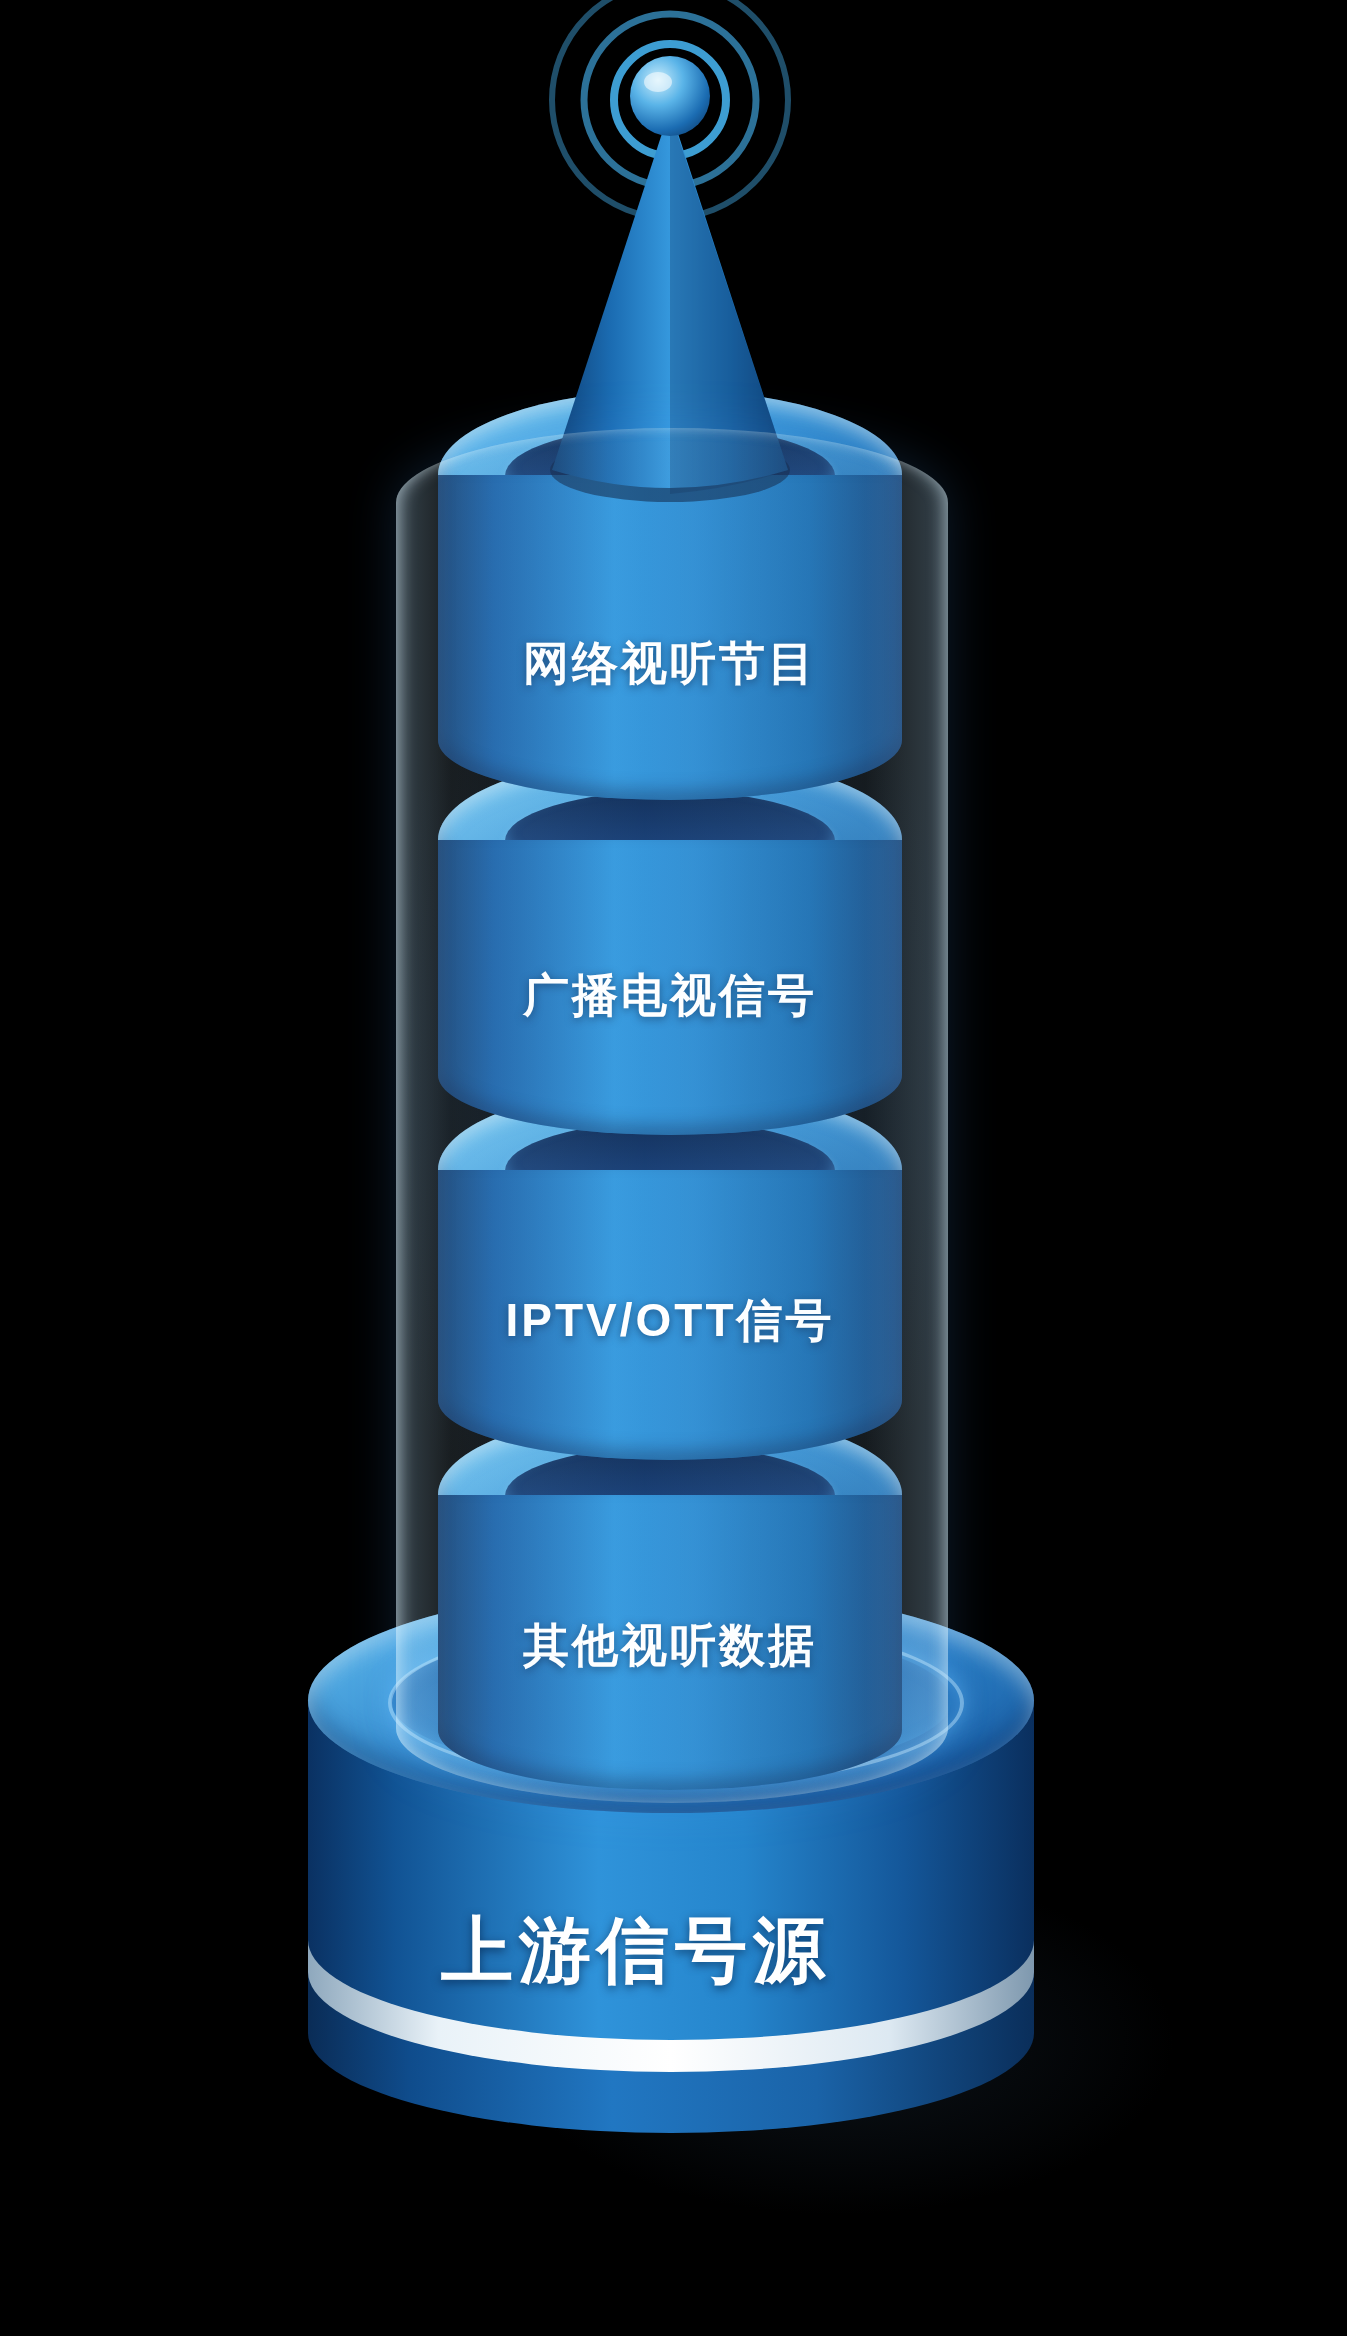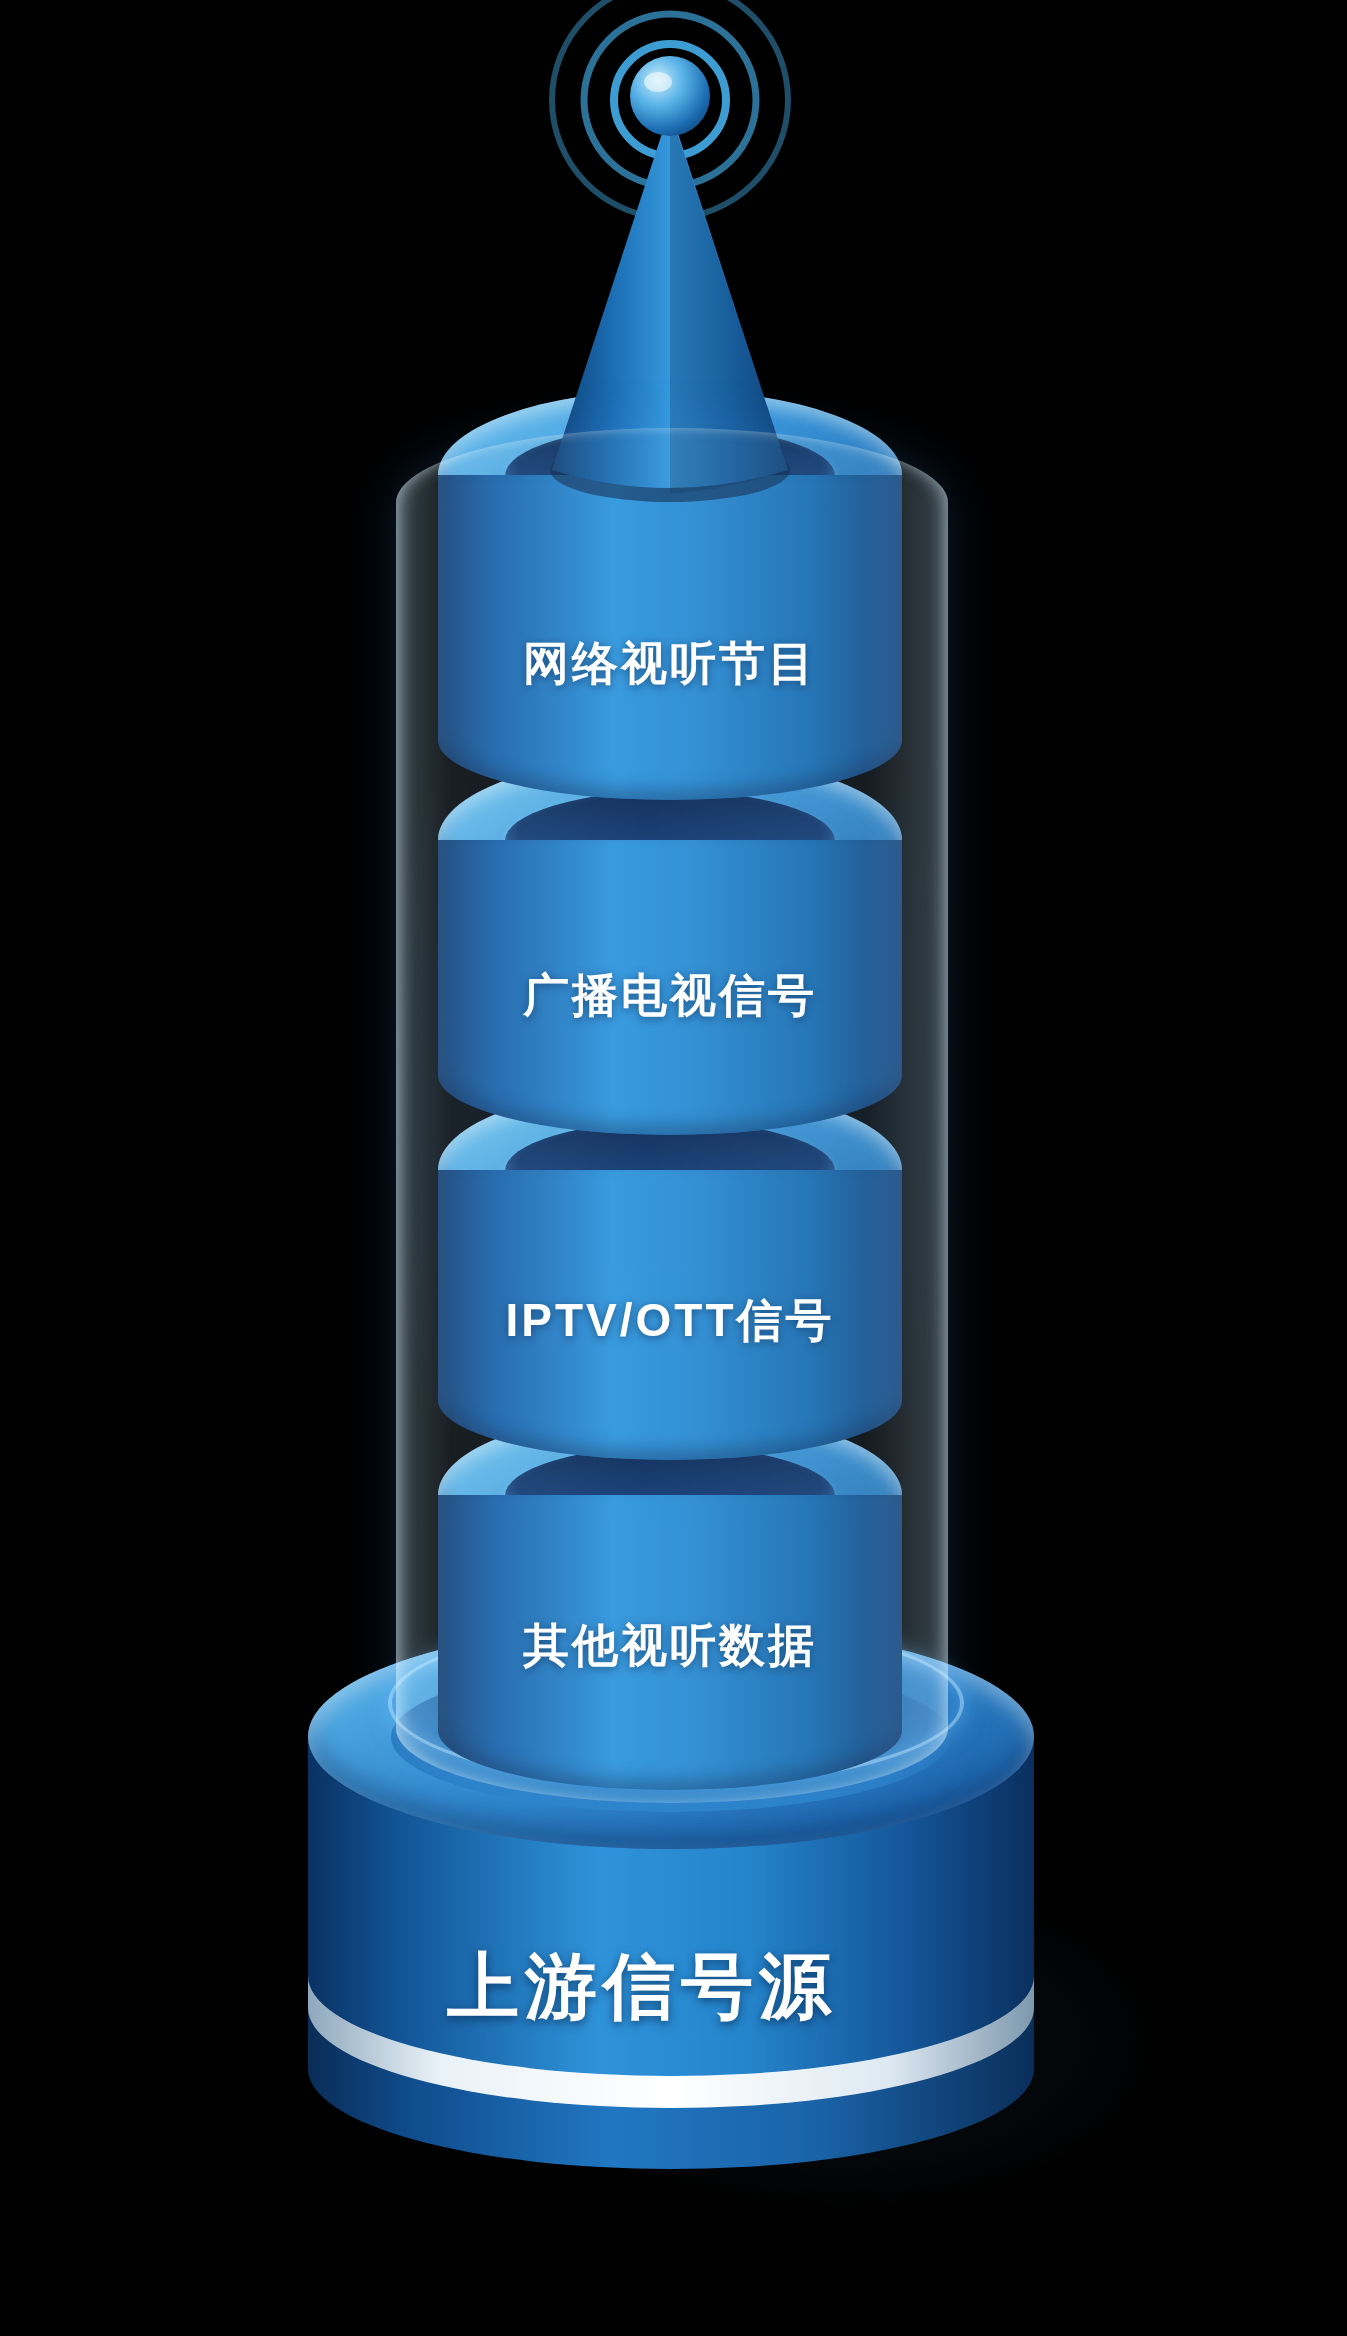--- a/index.html
+++ b/index.html
@@ -7,21 +7,21 @@
     position:relative;width:1347px;height:2336px;background:#000;overflow:hidden;
     font-family:"Liberation Sans","DejaVu Sans",sans-serif;
   }
   
   .ambient-glow{position:absolute;left:250px;top:250px;width:840px;height:1700px;z-index:1;
     background:radial-gradient(ellipse 50% 50% at 50% 50%, rgba(30,110,200,.22), rgba(0,0,0,0) 70%);}
   .floor-shade{position:absolute;left:500px;top:1800px;width:847px;height:536px;z-index:0;
     background:radial-gradient(ellipse 55% 45% at 40% 45%, rgba(45,70,95,.28), rgba(0,0,0,0) 72%);}
 
   
-  .pedestal{position:absolute;left:308px;top:1624px;width:656px;height:548px;z-index:5;padding-left:12px;}
+  .pedestal{position:absolute;left:308px;top:1588px;width:656px;height:548px;z-index:5;}
   .ped-lip{position:absolute;left:0;top:112px;width:726px;height:433px;z-index:1;
     background:linear-gradient(90deg,#0a2c56 0%,#0f4c8c 14%,#2177c2 42%,#1a63a8 70%,#0a2e5a 100%);
     border-radius:0 0 363px 363px / 0 0 100px 100px;}
   .ped-white{position:absolute;left:0;top:112px;width:726px;height:372px;z-index:2;
     background:linear-gradient(90deg,#8ea8bd 0%,#e9f2f8 18%,#ffffff 50%,#dde9f2 80%,#7e98ae 100%);
     border-radius:0 0 363px 363px / 0 0 100px 100px;}
   .ped-body{position:absolute;left:0;top:112px;width:726px;height:340px;z-index:3;
     background:linear-gradient(90deg,#0a3162 0%,#115394 12%,#2f93da 40%,#2585cc 60%,#14579a 82%,#0a2f5e 100%);
     border-radius:0 0 363px 363px / 0 0 100px 100px;}
   .ped-top{position:absolute;left:0;top:0;width:726px;height:225px;border-radius:50%;z-index:4;

